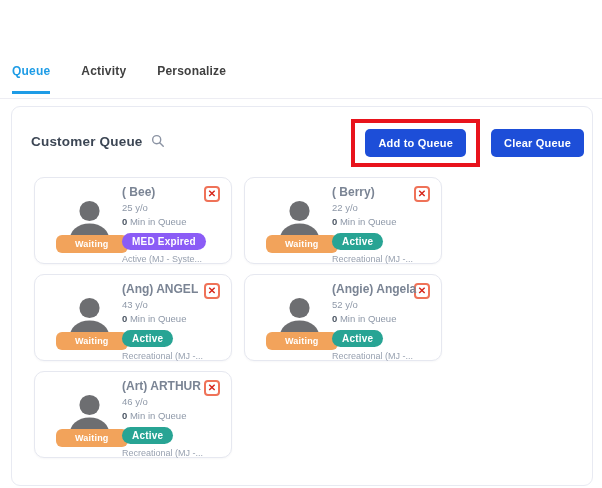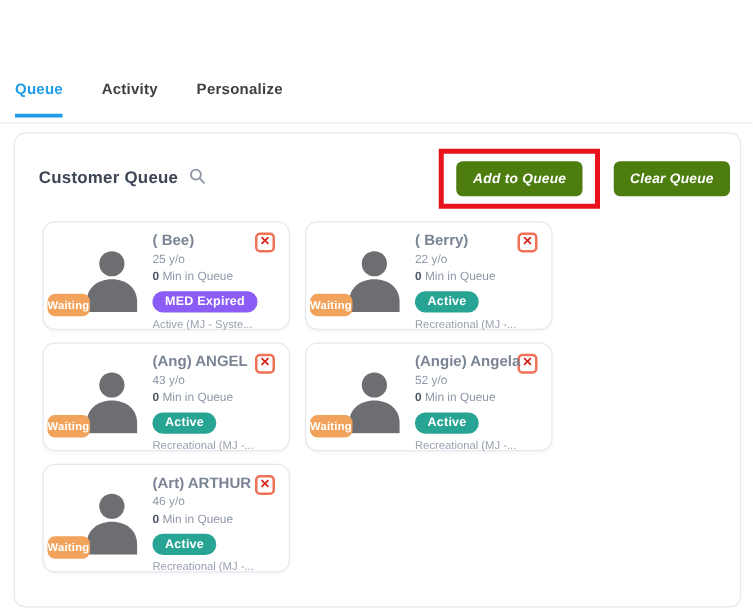--- a/index.html
+++ b/index.html
@@ -17,34 +17,34 @@
   .bottom-line { position:absolute; top:485px; left:0; width:602px; height:1px; background:#f0f0f4; }
 
   
   .panel { position:absolute; left:11px; top:58px; width:582px; height:380px;
            background:#fff; border:1px solid #e8eaf2; border-radius:9px; }
   .panel-title-row { position:absolute; left:19px; top:27px; display:flex; gap:8px; }
   .panel-title { font-size:13.5px; font-weight:700; color:#3c4654; letter-spacing:.2px; }
   .search-ic { width:14px; height:14px; cursor:pointer; }
 
   .actions { position:absolute; top:12px; right:8px; display:flex; align-items:center; gap:8px; }
-  .btn { background:#4d7c0f; color:#fff; border:none; border-radius:5px;
+  .btn { background:#1d4ed8; color:#fff; border:none; border-radius:5px;
          font-family:"Liberation Sans", sans-serif; font-size:11px; font-weight:700;
-         padding:0 13px; height:28px; cursor:pointer; letter-spacing:.2px; white-space:nowrap;font-style:italic; }
+         padding:0 13px; height:28px; cursor:pointer; letter-spacing:.2px; white-space:nowrap; }
   .annotation-box { border:4px solid #e8131c; padding:6px 10px; margin-right:3px; }
 
   
   .grid { position:absolute; left:22px; top:70px; width:410px;
           display:grid; grid-template-columns:198px 198px; column-gap:12px; row-gap:10px; }
   .card { position:relative; width:198px; height:87px; background:#fff;
           border:1px solid #e6e8f0; border-radius:10px; box-shadow:0 1px 2px rgba(40,50,80,.04);
           cursor:pointer; }
   .avatar { position:absolute; left:27px; top:16px; width:55px; height:56px; overflow:hidden; }
-  .waiting { position:absolute; left:3px; top:57px; background:#f2a35b; color:#fff;
-             font-size:9px; font-weight:700; padding:4px 0; border-radius:6px; letter-spacing:.2px; }
+  .waiting { position:absolute; left:21px; top:57px; background:#f2a35b; color:#fff;
+             font-size:9px; font-weight:700; padding:4px 19px; border-radius:6px; letter-spacing:.2px; }
   .close-btn { position:absolute; top:8px; right:11px; width:16px; height:16px;
                border:2px solid #ef7258; border-radius:4px; background:#fff;
                color:#d7261c; font-size:10px; font-weight:900; line-height:12px;
                text-align:center; cursor:pointer; }
   .info { position:absolute; left:87px; top:7px; width:104px; }
   .c-name { font-size:12px; font-weight:700; color:#7a8494; margin-bottom:3px; white-space:nowrap; }
   .c-age  { font-size:9.5px; color:#8e98a8; margin-bottom:3px; }
   .c-min  { font-size:9.5px; color:#8e98a8; margin-bottom:4px; white-space:nowrap; }
   .c-min .num { font-weight:700; color:#4c5664; }
   .status { display:inline-block; padding:3px 10px; border-radius:10px; color:#fff;

